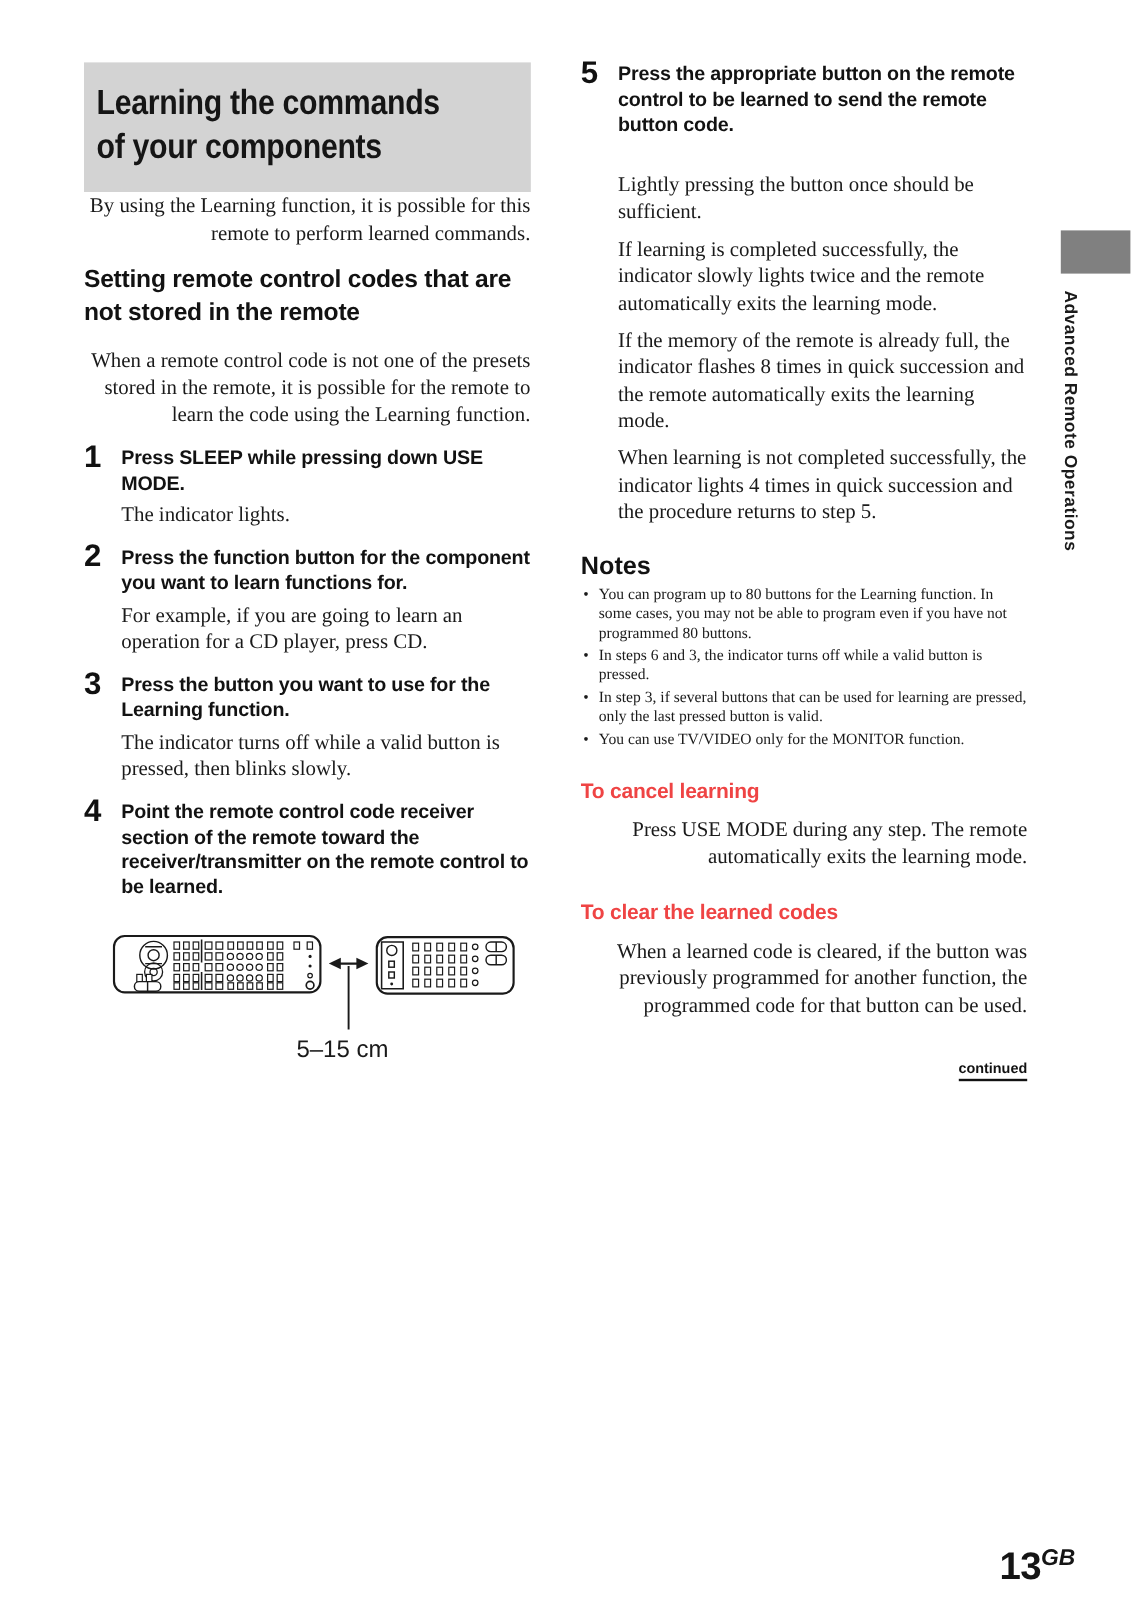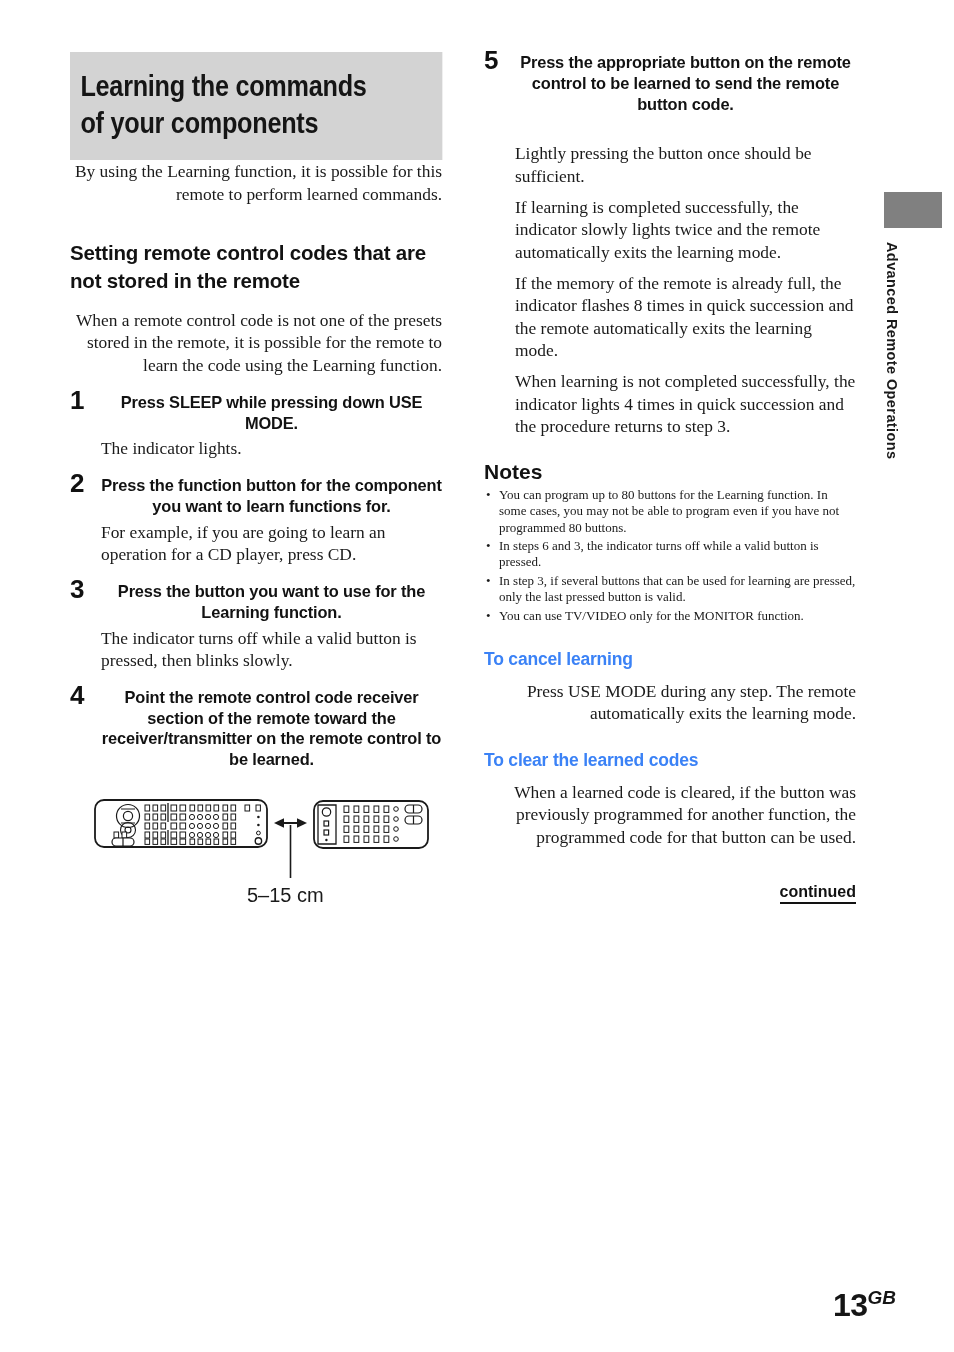--- a/index.html
+++ b/index.html
@@ -82,32 +82,32 @@
     text-align: right;
   }
   .intro { margin-top: 22px; }
 
   
   h2.section-head {
     font-family: "Liberation Sans", sans-serif;
     font-weight: bold;
     font-size: 20.5px;
     line-height: 1.35;
-    margin: 34px 0 14px 0;
+    margin: 14px 0 14px 0;
     letter-spacing: -0.2px;
     color: #121212;
   }
   h3.sub-head {
     font-family: "Liberation Sans", sans-serif;
     font-weight: bold;
     font-size: 17.5px;
     line-height: 1.3;
     margin: 24px 0 9px 0;
     letter-spacing: -0.2px;
-    color: #3b82f6;
+    color: #ef4444;
   }
   h3.notes-head {
     font-family: "Liberation Sans", sans-serif;
     font-weight: bold;
     font-size: 21px;
     margin: 22px 0 3px 0;
     color: #121212;
   }
 
   
@@ -127,21 +127,20 @@
     color: #111111;
   }
   .step-title {
     font-family: "Liberation Sans", sans-serif;
     font-weight: bold;
     font-size: 16.4px;
     line-height: 1.27;
     letter-spacing: -0.15px;
     margin: 0 0 4px 0;
     color: #121212;
-    text-align: center;
   }
   .step-body {
     font-family: "Liberation Serif", serif;
     font-size: 17.4px;
     line-height: 1.30;
     margin: 0;
     color: #1a1a1a;
   }
 
   
@@ -184,21 +183,21 @@
     color: #1a1a1a;
     white-space: nowrap;
   }
 
   
   .continued {
     margin-top: 34px;
     text-align: right;
     font-family: "Liberation Sans", sans-serif;
     font-weight: bold;
-    font-size: 16px;
+    font-size: 12px;
     color: #121212;
   }
   .continued span {
     border-bottom: 2px solid #121212;
     padding-bottom: 2px;
   }
 
   
   .page-num {
     position: absolute;
@@ -432,21 +431,21 @@
   </div>
 
   <div class="col col-right">
 
     <div class="step" style="margin-top:0;">
       <div class="step-num">5</div>
       <p class="step-title">Press the appropriate button on the remote control to be learned to send the remote button code.</p>
       <p class="step-body" style="margin-bottom:8px;margin-top:28px;">Lightly pressing the button once should be sufficient.</p>
       <p class="step-body" style="margin-bottom:8px;">If learning is completed successfully, the indicator slowly lights twice and the remote automatically exits the learning mode.</p>
       <p class="step-body" style="margin-bottom:8px;">If the memory of the remote is already full, the indicator flashes 8 times in quick succession and the remote automatically exits the learning mode.</p>
-      <p class="step-body">When learning is not completed successfully, the indicator lights 4 times in quick succession and the procedure returns to step 3.</p>
+      <p class="step-body">When learning is not completed successfully, the indicator lights 4 times in quick succession and the procedure returns to step 5.</p>
     </div>
 
     <h3 class="notes-head">Notes</h3>
     <ul class="notes">
       <li>You can program up to 80 buttons for the Learning function. In some cases, you may not be able to program even if you have not programmed 80 buttons.</li>
       <li>In steps 6 and 3, the indicator turns off while a valid button is pressed.</li>
       <li>In step 3, if several buttons that can be used for learning are pressed, only the last pressed button is valid.</li>
       <li>You can use TV/VIDEO only for the MONITOR function.</li>
     </ul>
 

